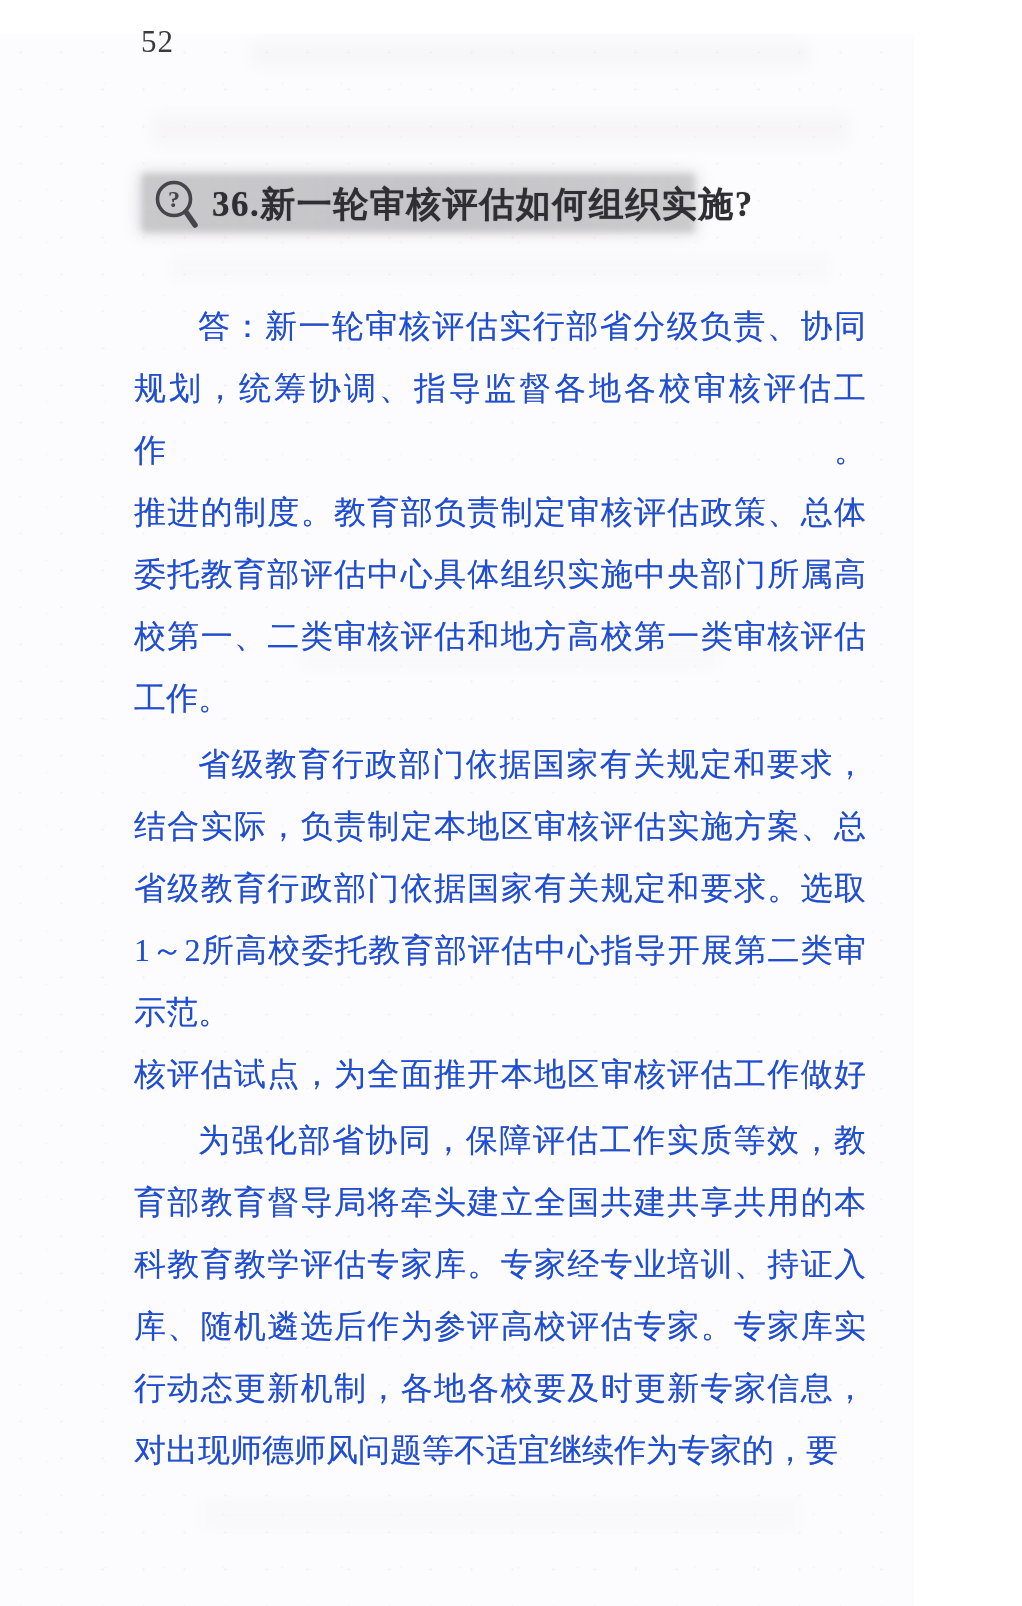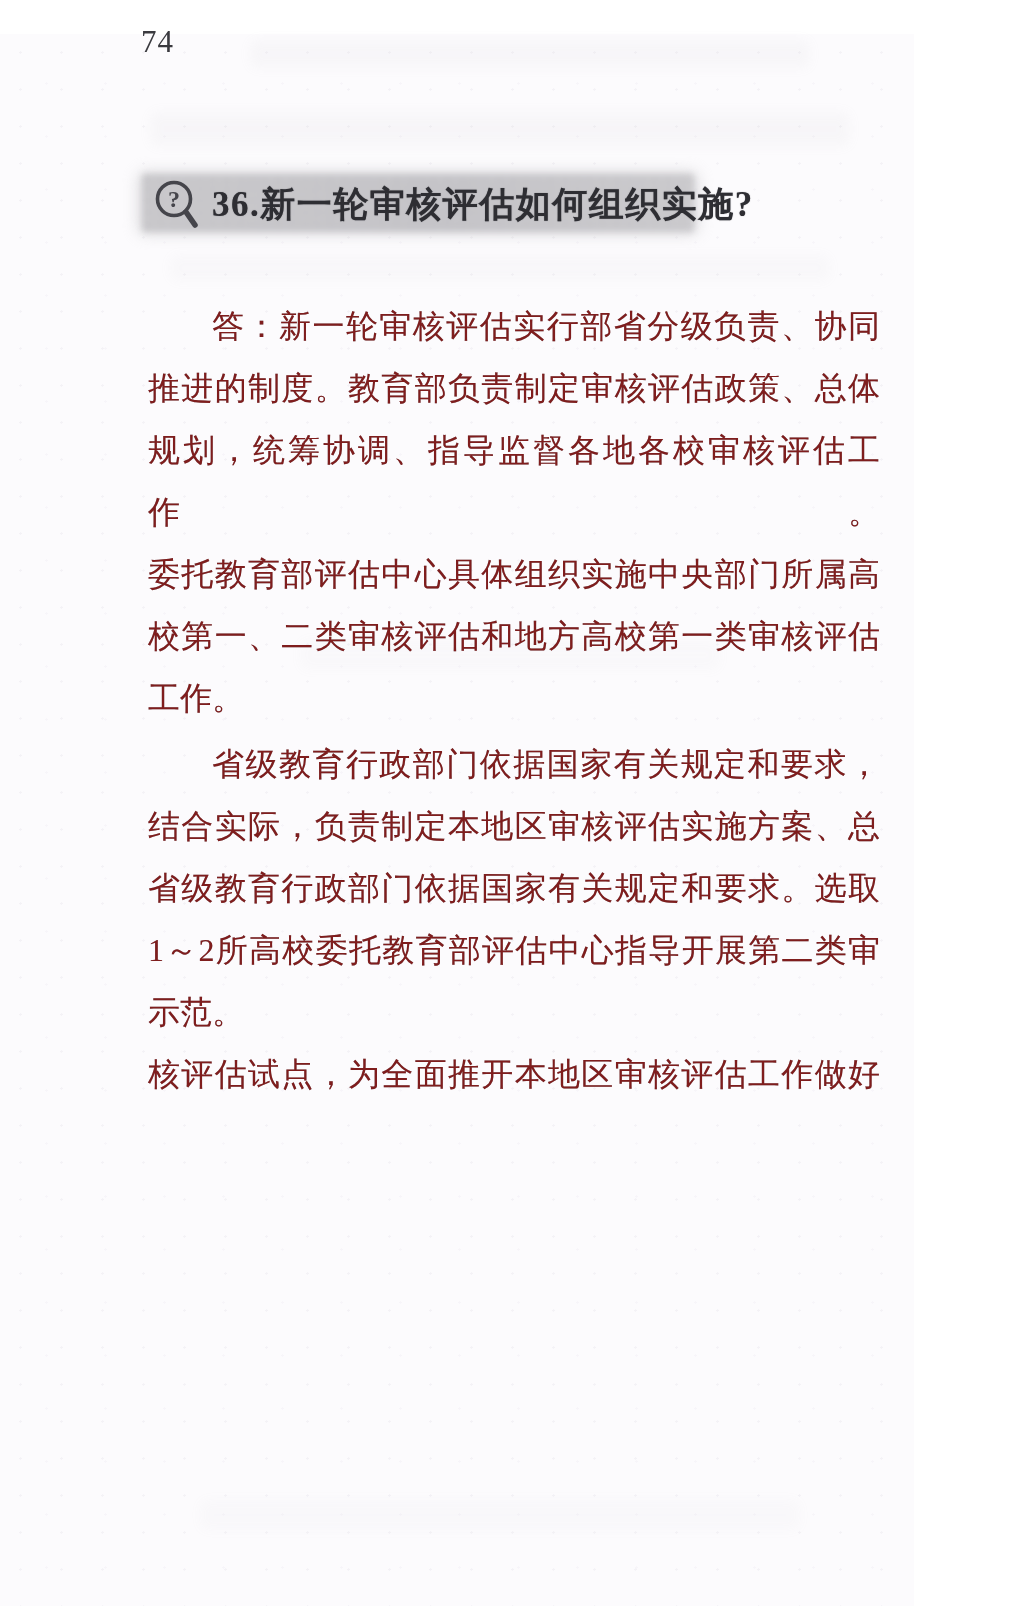--- a/index.html
+++ b/index.html
@@ -91,70 +91,77 @@
   }
   .q-number { }
 
   
   .content {
     position: absolute;
     left: 134px; top: 295px;
     width: 732px;
     font-size: 32px;
     line-height: 62px;
-    color: #7f1d1d;
+    color: #1d4ed8;
     text-shadow: 0 0 0.6px rgba(66,66,72,0.5);
-    margin-left: 14px;
   }
   .paragraph + .paragraph { margin-top: 4px; }
   .text-line {
     text-align: justify;
     text-align-last: justify;
     min-height: 62px;
   }
   .text-line.indent { text-indent: 2em; }
   .text-line.last { text-align-last: left; }
 </style>
 </head>
 <body>
 
 <div class="scan-paper"></div>
 <div class="ghost ghost-1"></div>
 <div class="ghost ghost-2"></div>
 <div class="ghost ghost-3"></div>
 <div class="ghost ghost-4"></div>
 <div class="ghost ghost-5"></div>
 
-<div class="page-number">74</div>
+<div class="page-number">52</div>
 
 <div class="q-header">
   <div class="q-header-halo"></div>
   <div class="q-header-bg"></div>
   <span class="q-icon">
     <svg width="50" height="56" viewBox="0 0 50 56">
       <circle cx="22" cy="23" r="16.5" fill="none" stroke="#45454b" stroke-width="3.6"></circle>
       <text x="22" y="31" font-size="24" font-weight="bold" text-anchor="middle" fill="#45454b" font-family="Liberation Serif, serif">?</text>
       <line x1="34" y1="36" x2="43" y2="49" stroke="#45454b" stroke-width="5.5" stroke-linecap="round"></line>
     </svg>
   </span>
   <span class="q-title">
     <span class="q-number">36.</span><span>新一轮审核评估如何组织实施?</span>
   </span>
 </div>
 
 <div class="content">
     <div class="paragraph">
       <div class="text-line indent">答：新一轮审核评估实行部省分级负责、协同</div>
+      <div class="text-line">规划，统筹协调、指导监督各地各校审核评估工作。</div>
       <div class="text-line">推进的制度。教育部负责制定审核评估政策、总体</div>
-      <div class="text-line">规划，统筹协调、指导监督各地各校审核评估工作。</div>
       <div class="text-line">委托教育部评估中心具体组织实施中央部门所属高</div>
       <div class="text-line">校第一、二类审核评估和地方高校第一类审核评估</div>
       <div class="text-line last">工作。</div>
     </div>
     <div class="paragraph">
       <div class="text-line indent">省级教育行政部门依据国家有关规定和要求，</div>
       <div class="text-line">结合实际，负责制定本地区审核评估实施方案、总</div>
       <div class="text-line">省级教育行政部门依据国家有关规定和要求。选取</div>
       <div class="text-line">1～2所高校委托教育部评估中心指导开展第二类审</div>
       <div class="text-line last">示范。</div>
       <div class="text-line">核评估试点，为全面推开本地区审核评估工作做好</div>
     </div>
+    <div class="paragraph">
+      <div class="text-line indent">为强化部省协同，保障评估工作实质等效，教</div>
+      <div class="text-line">育部教育督导局将牵头建立全国共建共享共用的本</div>
+      <div class="text-line">科教育教学评估专家库。专家经专业培训、持证入</div>
+      <div class="text-line">库、随机遴选后作为参评高校评估专家。专家库实</div>
+      <div class="text-line">行动态更新机制，各地各校要及时更新专家信息，</div>
+      <div class="text-line last">对出现师德师风问题等不适宜继续作为专家的，要</div>
+    </div>
   </div>
 
 </body></html>

